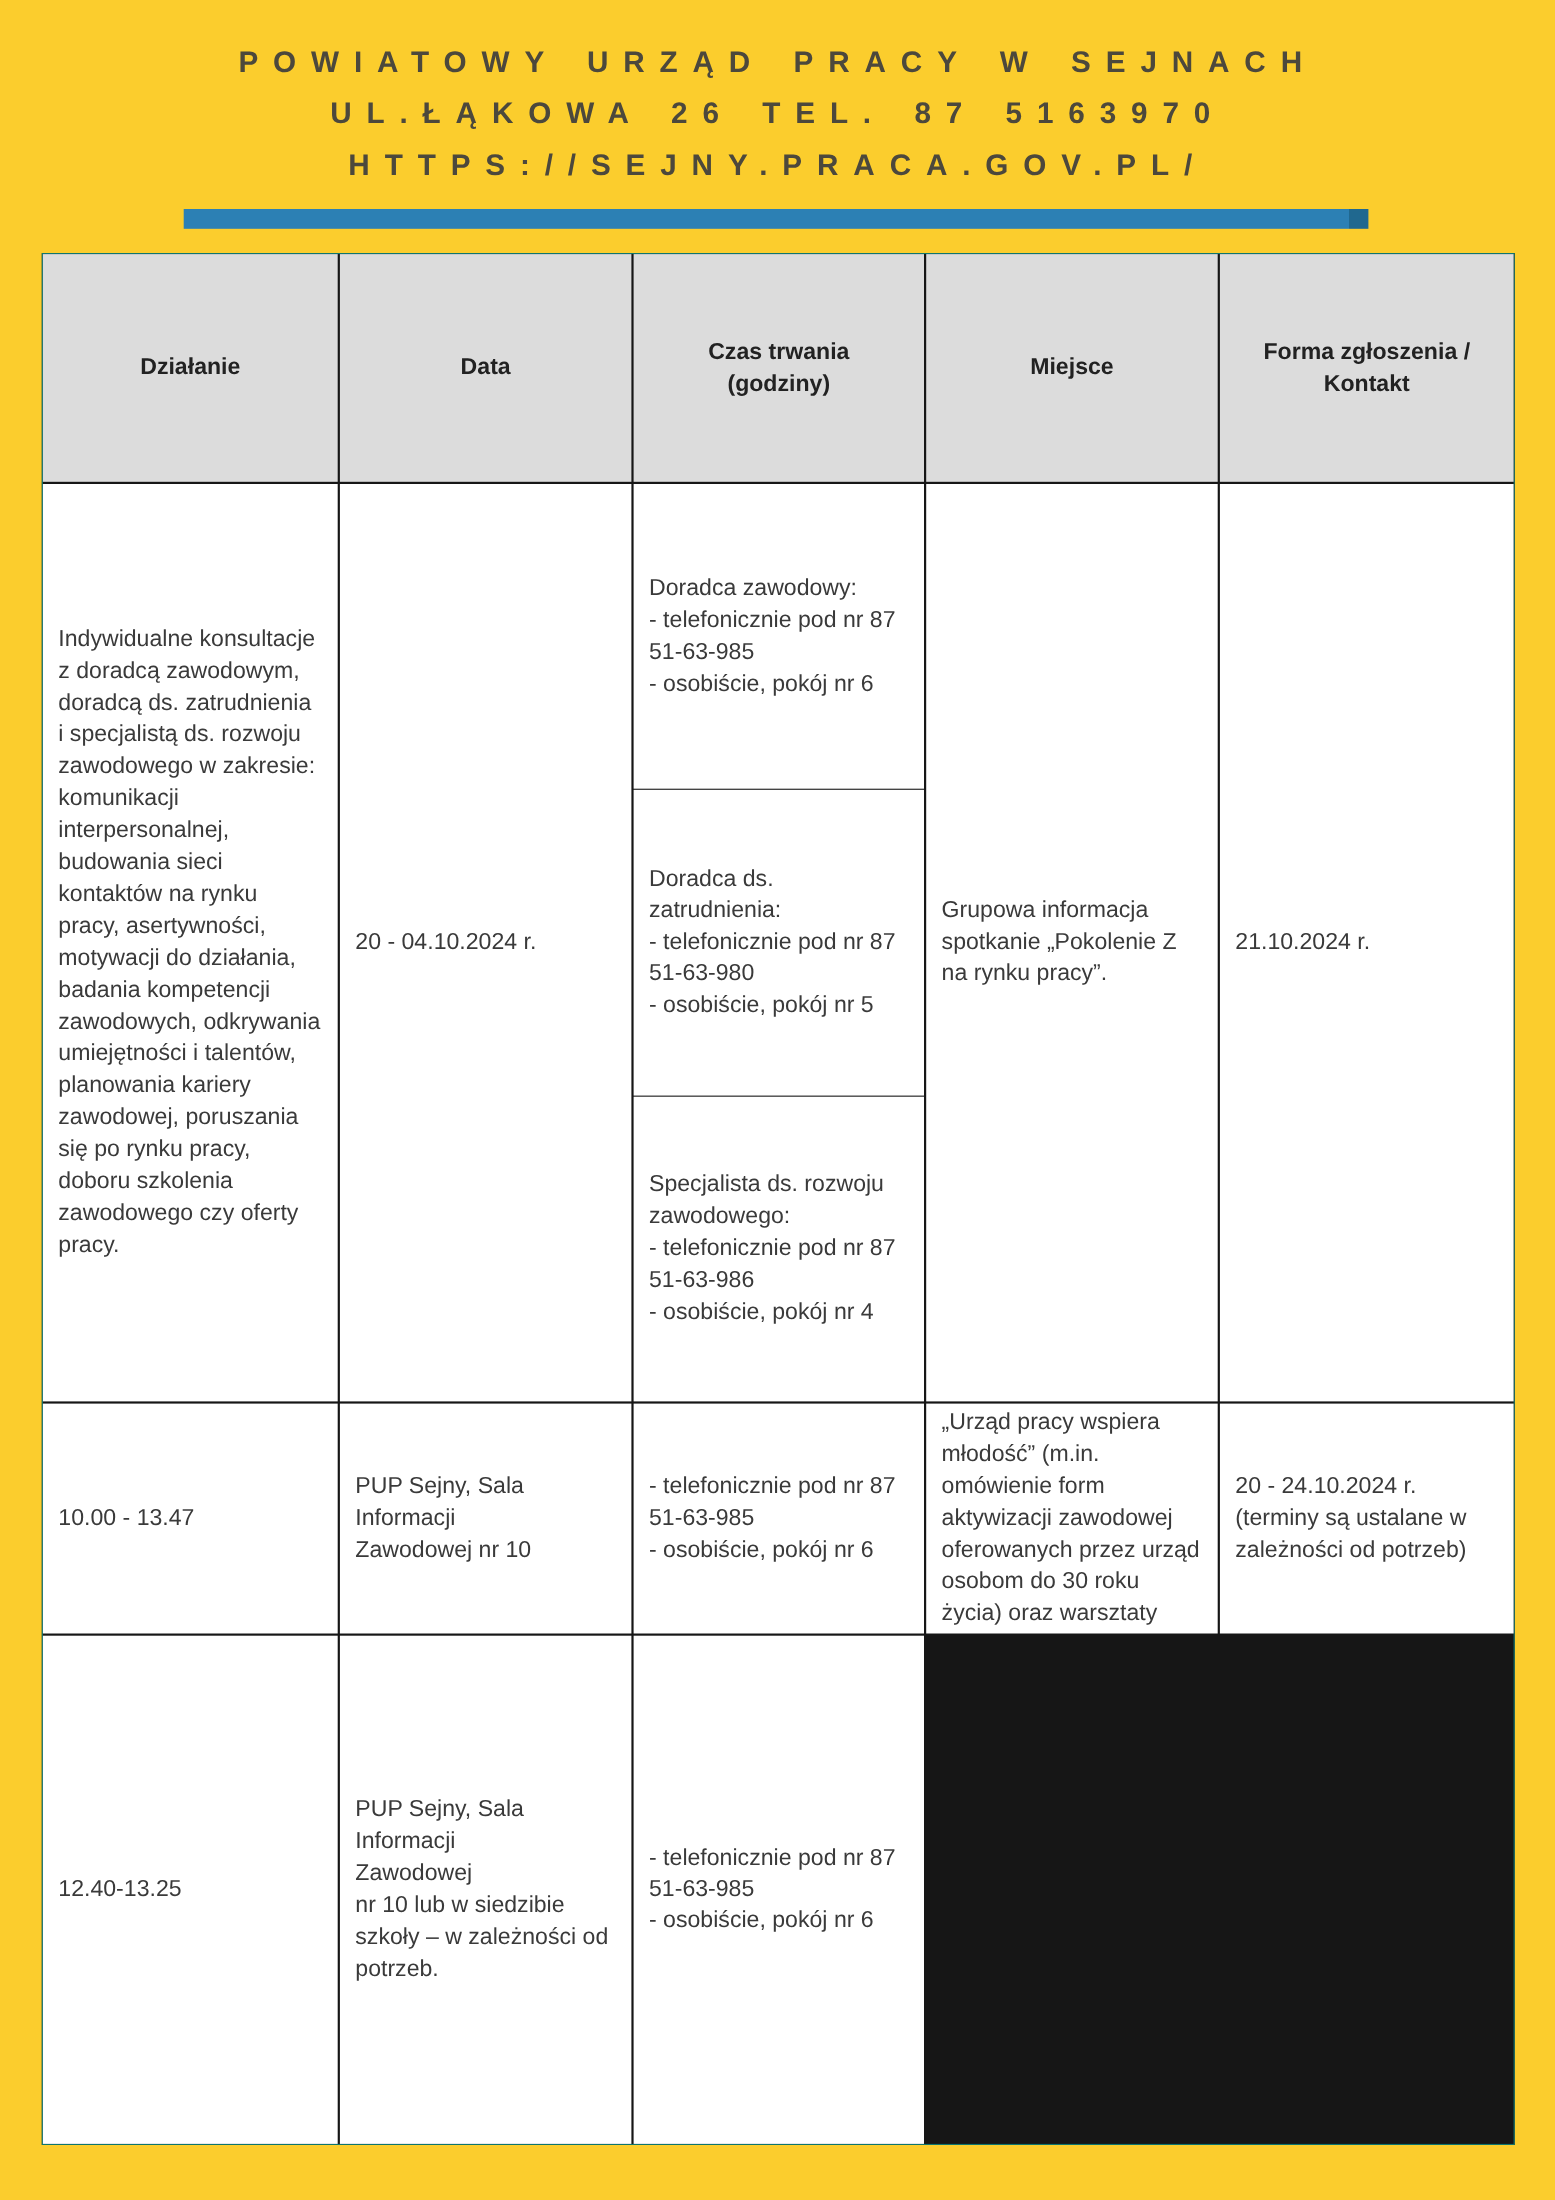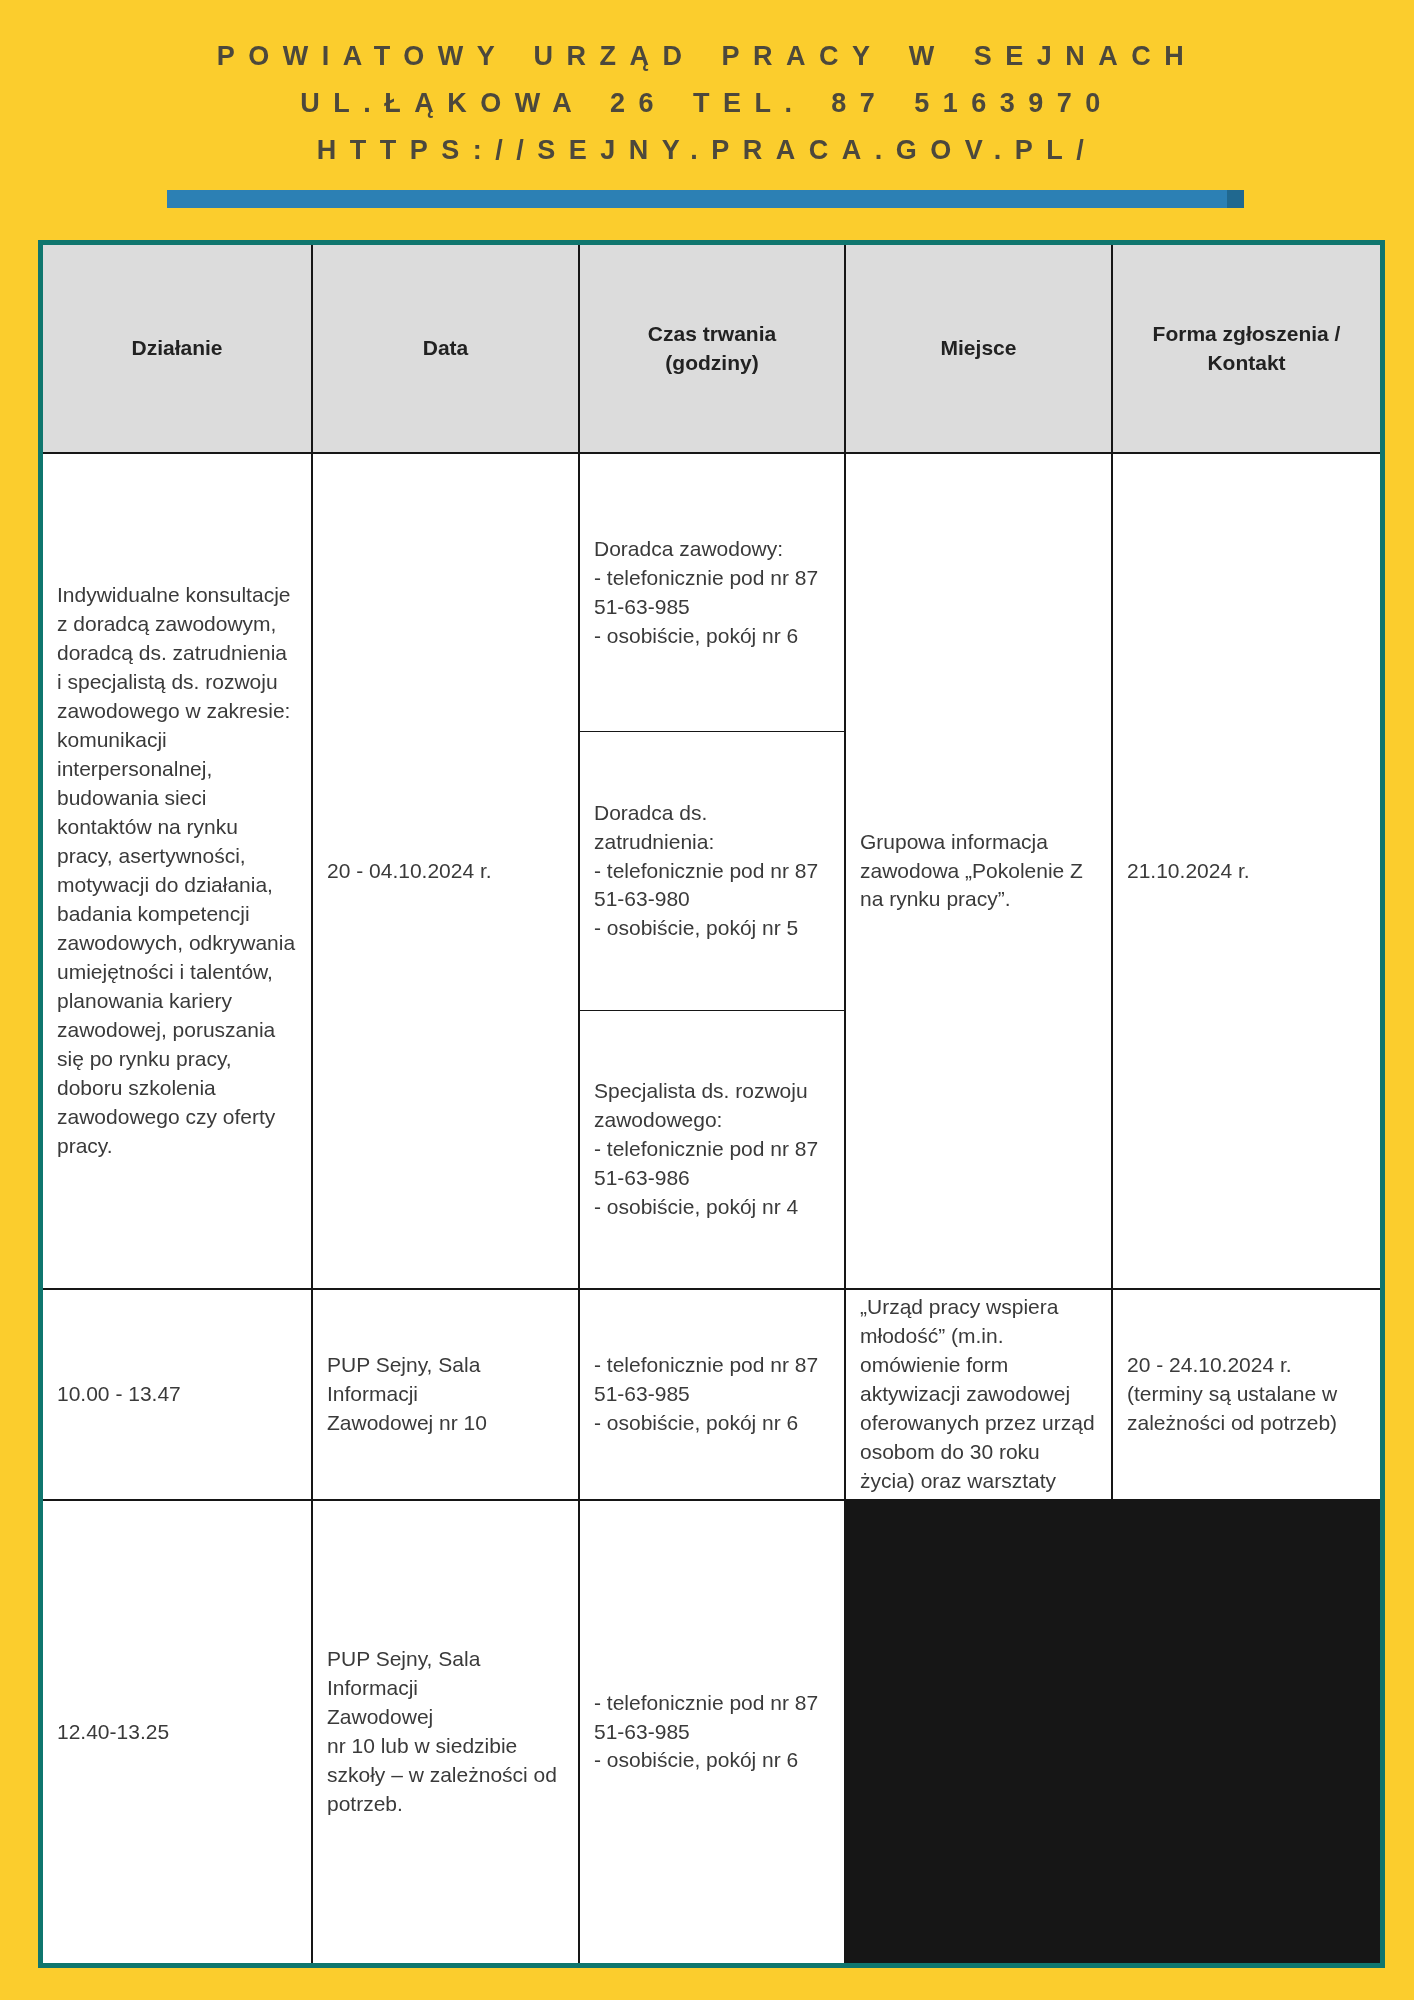--- a/index.html
+++ b/index.html
@@ -27,28 +27,28 @@
   .divider-bar {
     position: absolute;
     top: 190px;
     left: 167px;
     width: 1077px;
     height: 18px;
     background: linear-gradient(to right, #2C80B4 0%, #2C80B4 98.4%, #20688F 98.4%, #20688F 100%);
   }
   .schedule-table {
     position: absolute;
-    top: 240px;
+    top: 230px;
     left: 38px;
     display: inline-grid;
     grid-template-columns: 268px 265px 264px 265px 267px;
     grid-template-rows: 207px 834px 209px 462px;
     gap: 2px;
     background: #161616;
-    border: 5px solid #0f766e;
+    border: 1px solid #0f766e;
   }
   .cell {
     background: #FFFFFF;
     display: flex;
     align-items: center;
     padding: 8px 14px;
     font-size: 21px;
     line-height: 1.38;
     color: #3A3A3A;
     overflow: hidden;
@@ -122,21 +122,21 @@
     <div class="cell">
         <span class="txt">Specjalista ds. rozwoju
 zawodowego:
 - telefonicznie pod nr 87
 51-63-986
 - osobiście, pokój nr 4</span>
       </div>
   </div>
 
   <div class="cell">
-      <span class="txt">Grupowa informacja zawodowa „Pokolenie Z na rynku pracy”.</span>
+      <span class="txt">Grupowa informacja spotkanie „Pokolenie Z na rynku pracy”.</span>
     </div>
   <div class="cell">
       <span class="txt">21.10.2024 r.</span>
     </div>
   <div class="cell">
       <span class="txt">10.00 - 13.47</span>
     </div>
   <div class="cell">
       <span class="txt">PUP Sejny, Sala Informacji
 Zawodowej nr 10</span>

